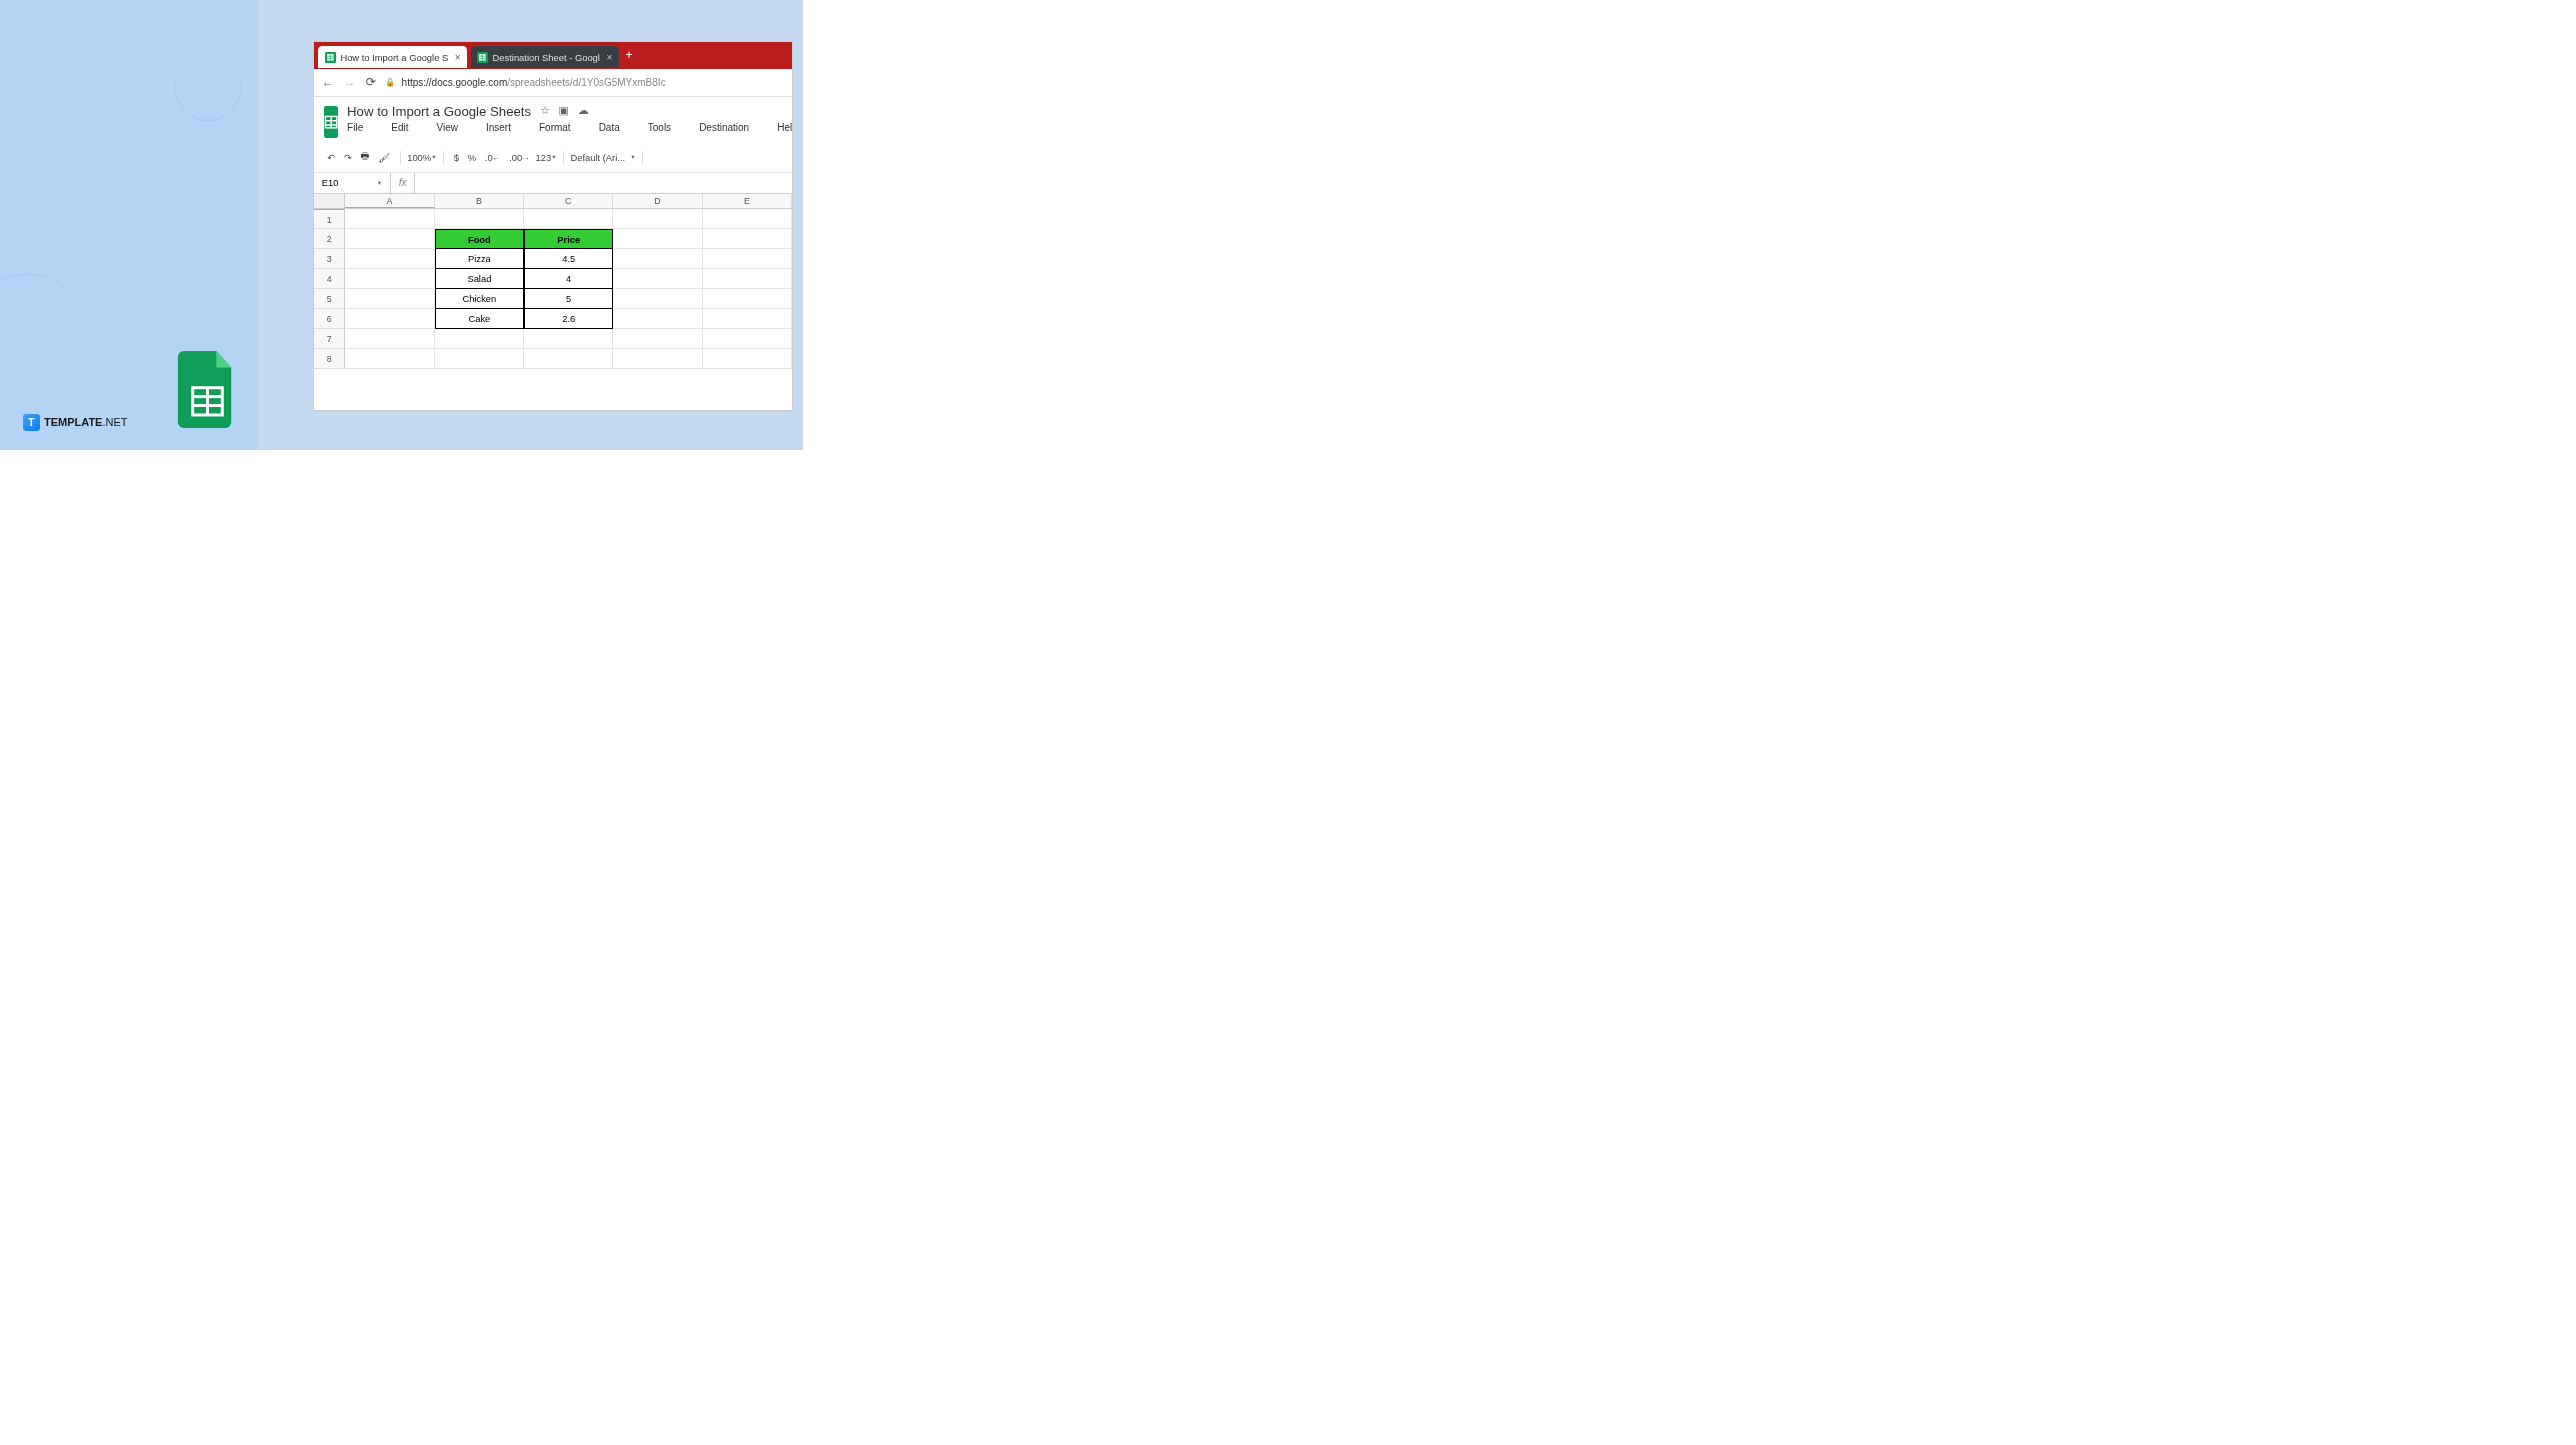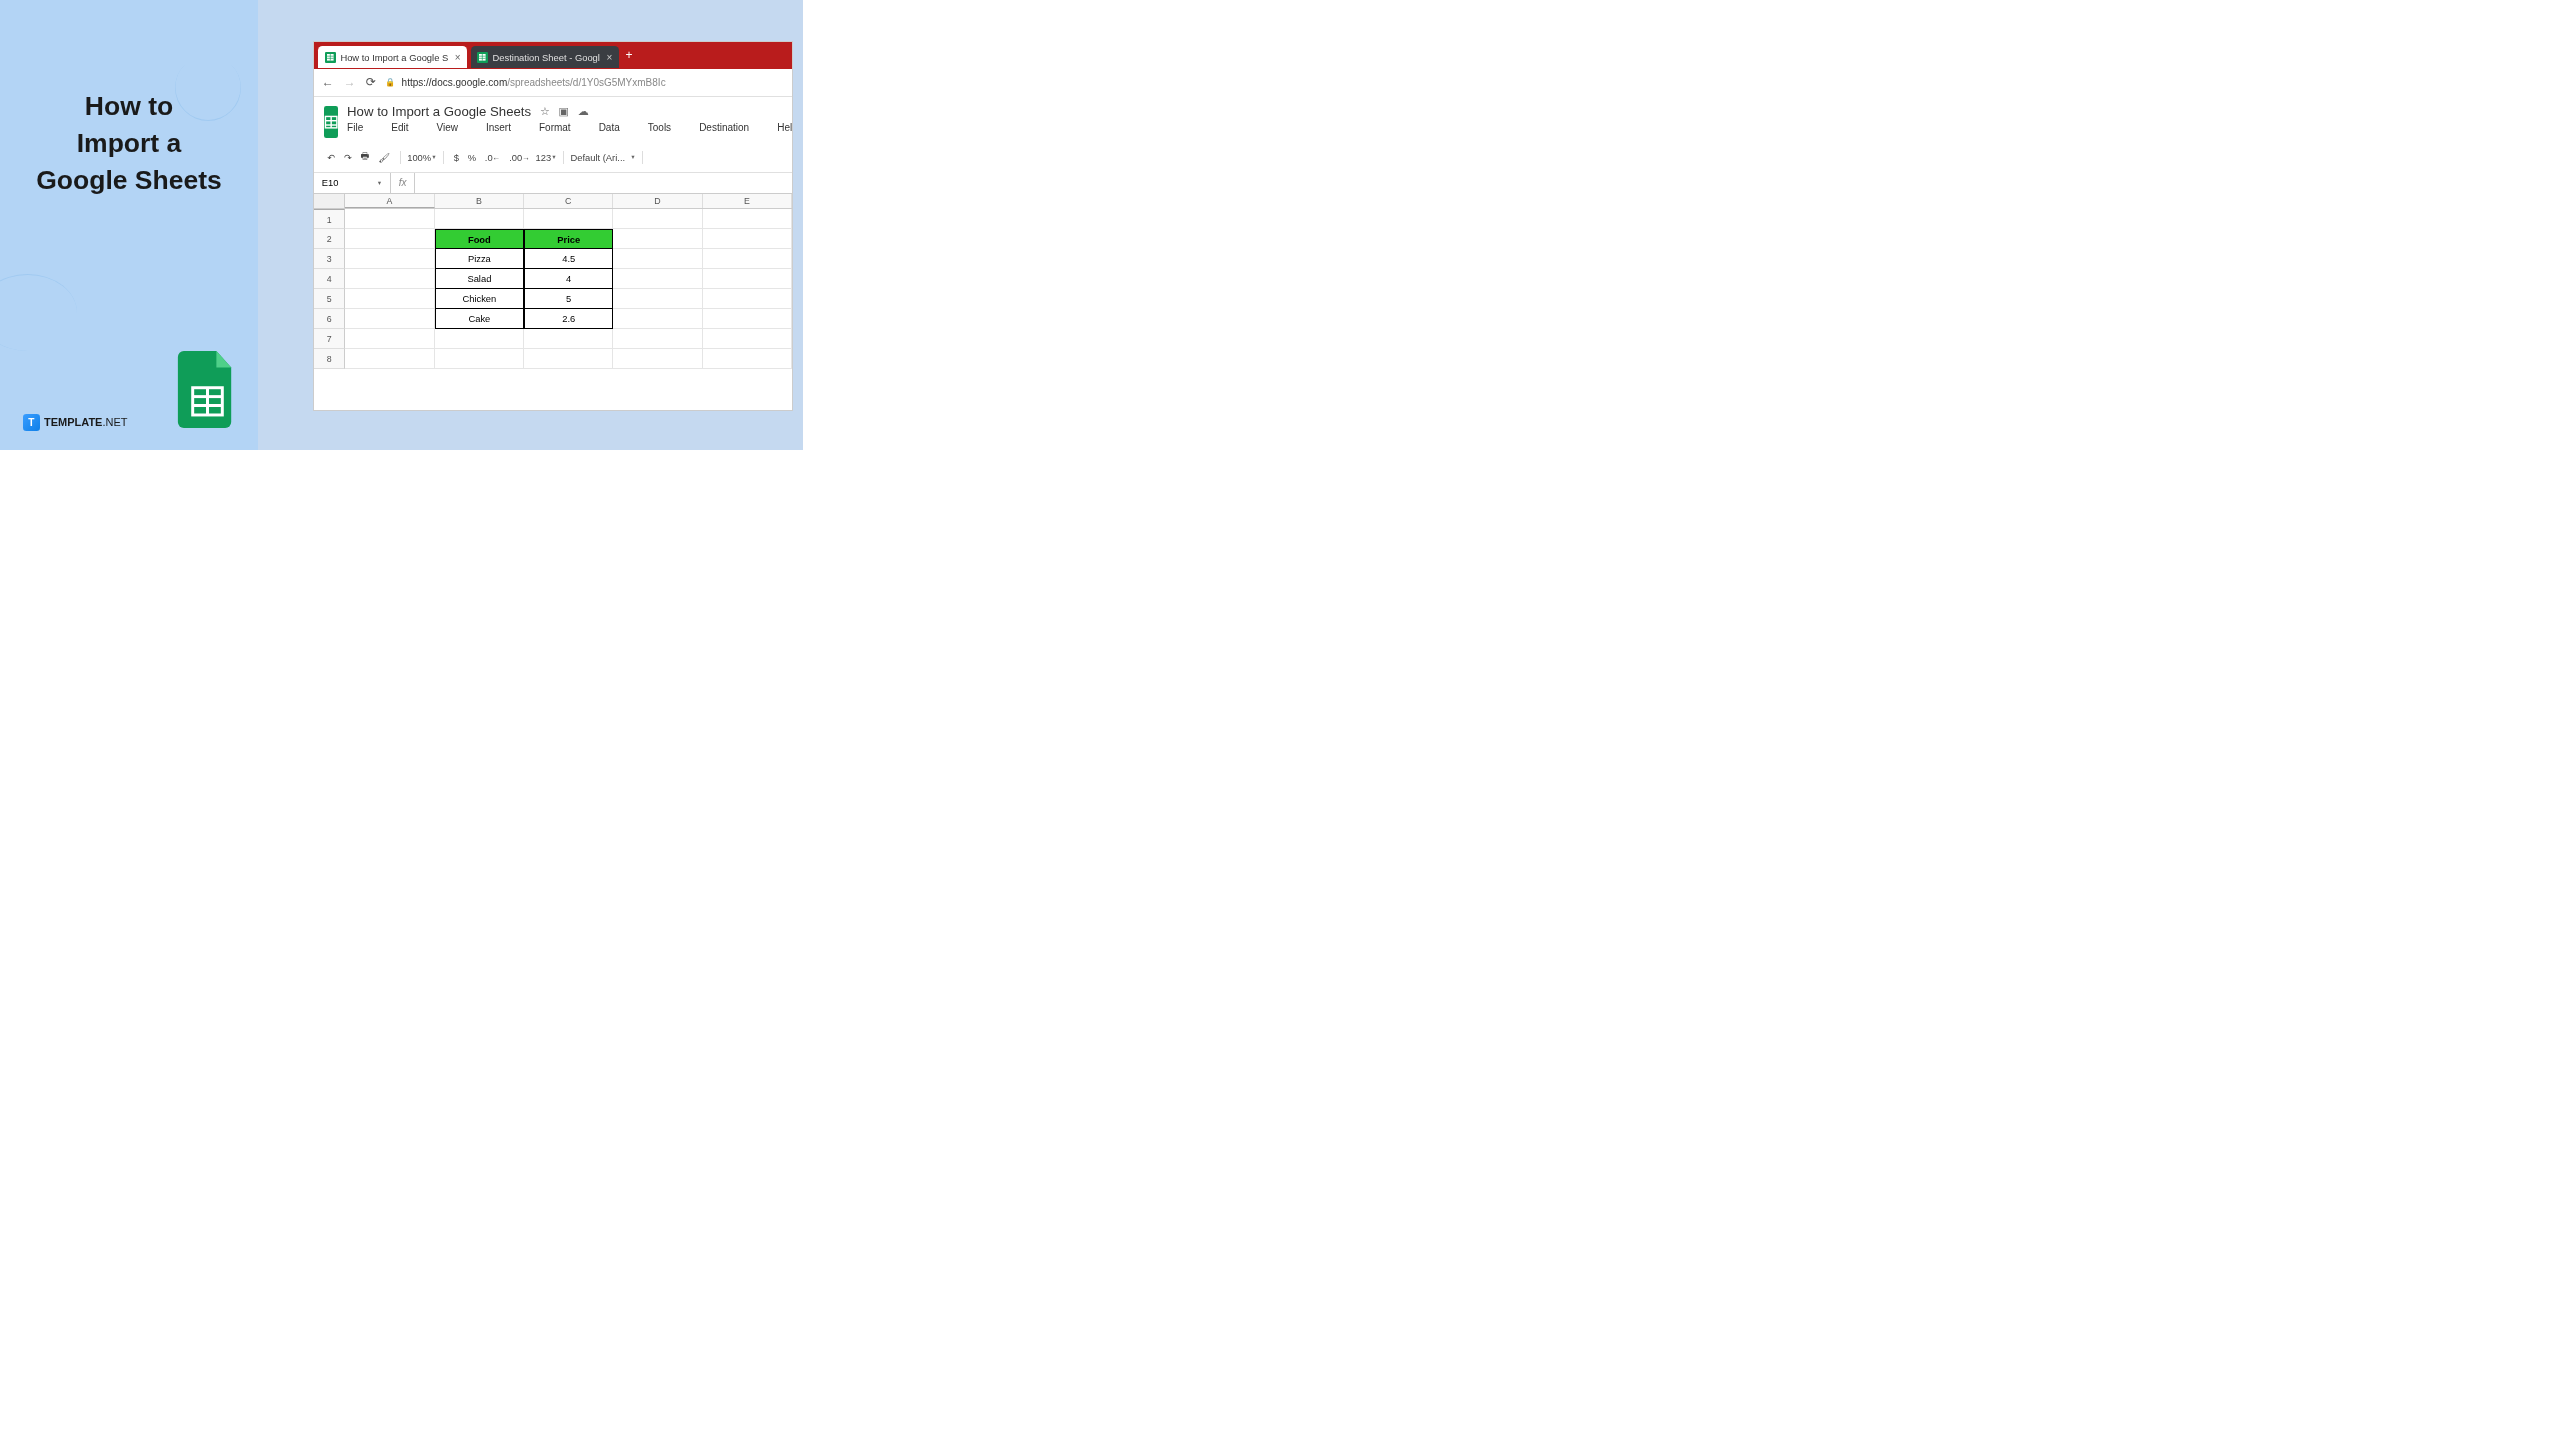--- a/index.html
+++ b/index.html
@@ -169,21 +169,20 @@
       border-radius: 2.2px;
       display: flex;
       align-items: center;
       justify-content: center;
       margin-top: 2.2px;
     }
     .doc-logo svg { width: 14.3px; height: 14.3px; }
     .doc-info { flex: 1; }
     .doc-title-row {
       display: flex;
-      align-items: center;
       gap: 8.8px;
     }
     .doc-title {
       font-size: 13.2px;
       color: #333;
     }
     .doc-action-icon { font-size: 11px; color: #666; cursor: pointer; }
     .menu-bar {
       display: flex;
       gap: 28px;
@@ -294,25 +293,20 @@
       border-bottom: 1.7px solid #aaa;
     }
   </style>
 </head>
 <body>
 
 <div class="container">
   <div class="left-panel">
     <div class="curve1"></div>
     <div class="curve2"></div>
-    <div class="left-title">
-      <span>How to</span><br>
-      <span>Import a</span><br>
-      <span>Google Sheets</span>
-    </div>
     <div class="sheets-logo-large">
       <svg viewBox="0 0 100 130">
           <path fill="#0f9d58" d="M10 0 h55 l25 28 v92 a10 10 0 0 1 -10 10 h-70 a10 10 0 0 1 -10 -10 v-110 a10 10 0 0 1 10 -10 z"></path>
           <path fill="#4fd089" d="M65 0 l25 28 h-25 z"></path>
           <rect x="25" y="62" width="50" height="46" fill="none" stroke="#fff" stroke-width="5"></rect>
           <line x1="25" y1="77" x2="75" y2="77" stroke="#fff" stroke-width="5"></line>
           <line x1="25" y1="92" x2="75" y2="92" stroke="#fff" stroke-width="5"></line>
           <line x1="50" y1="62" x2="50" y2="108" stroke="#fff" stroke-width="5"></line>
         </svg>
     </div>

